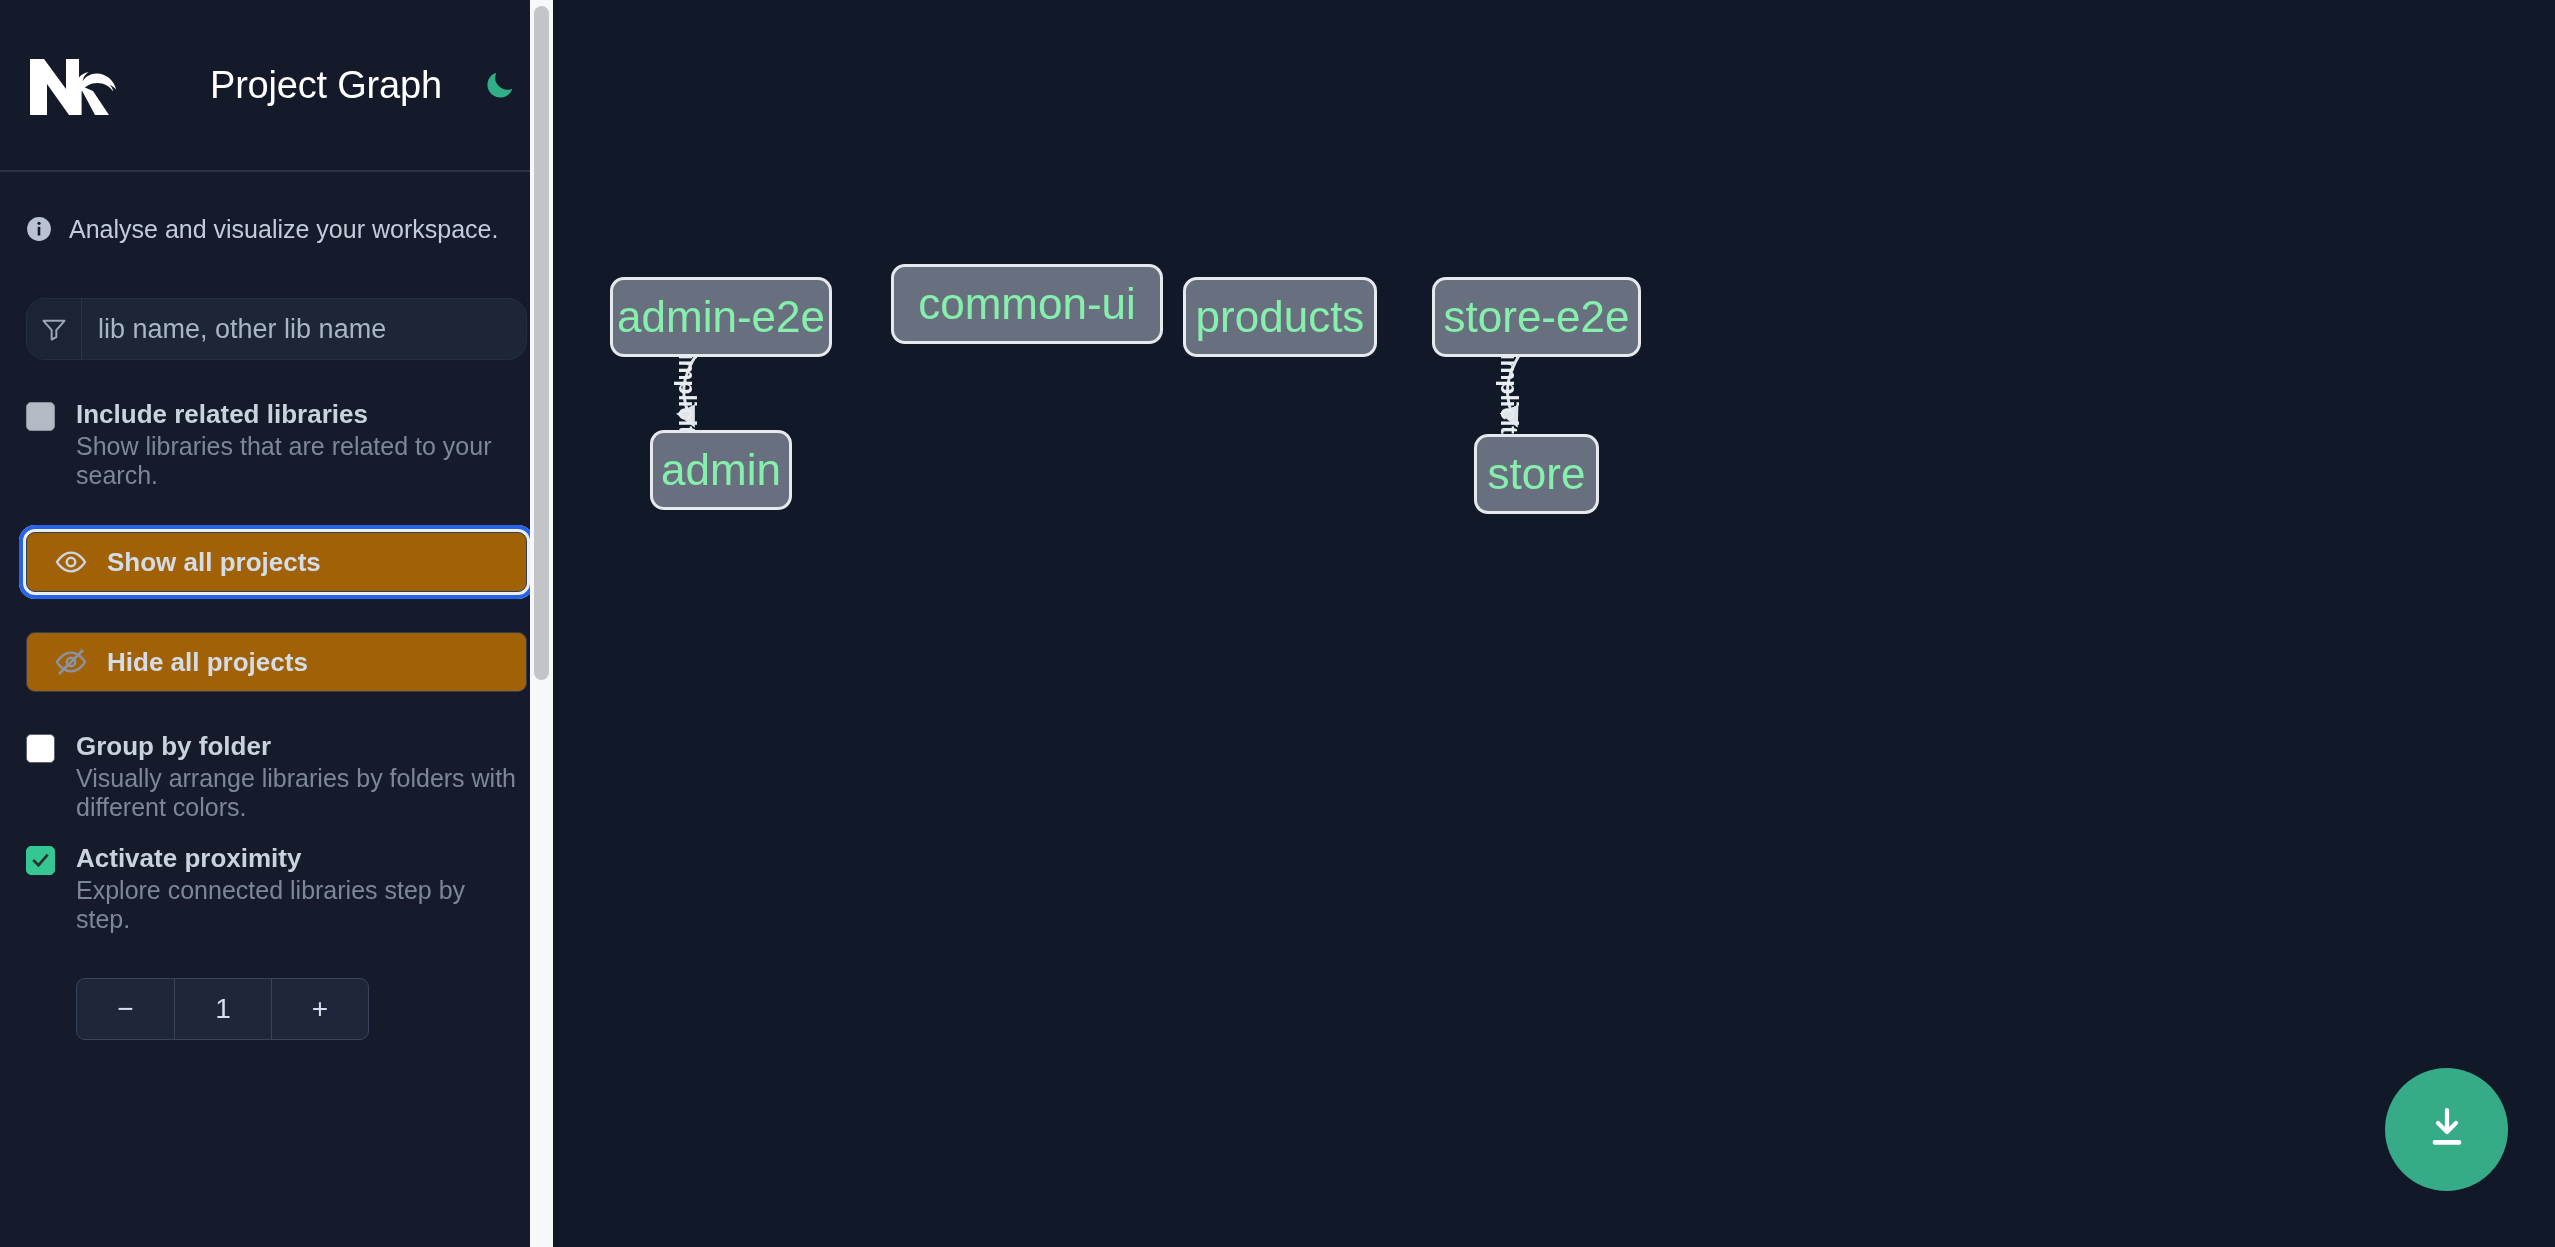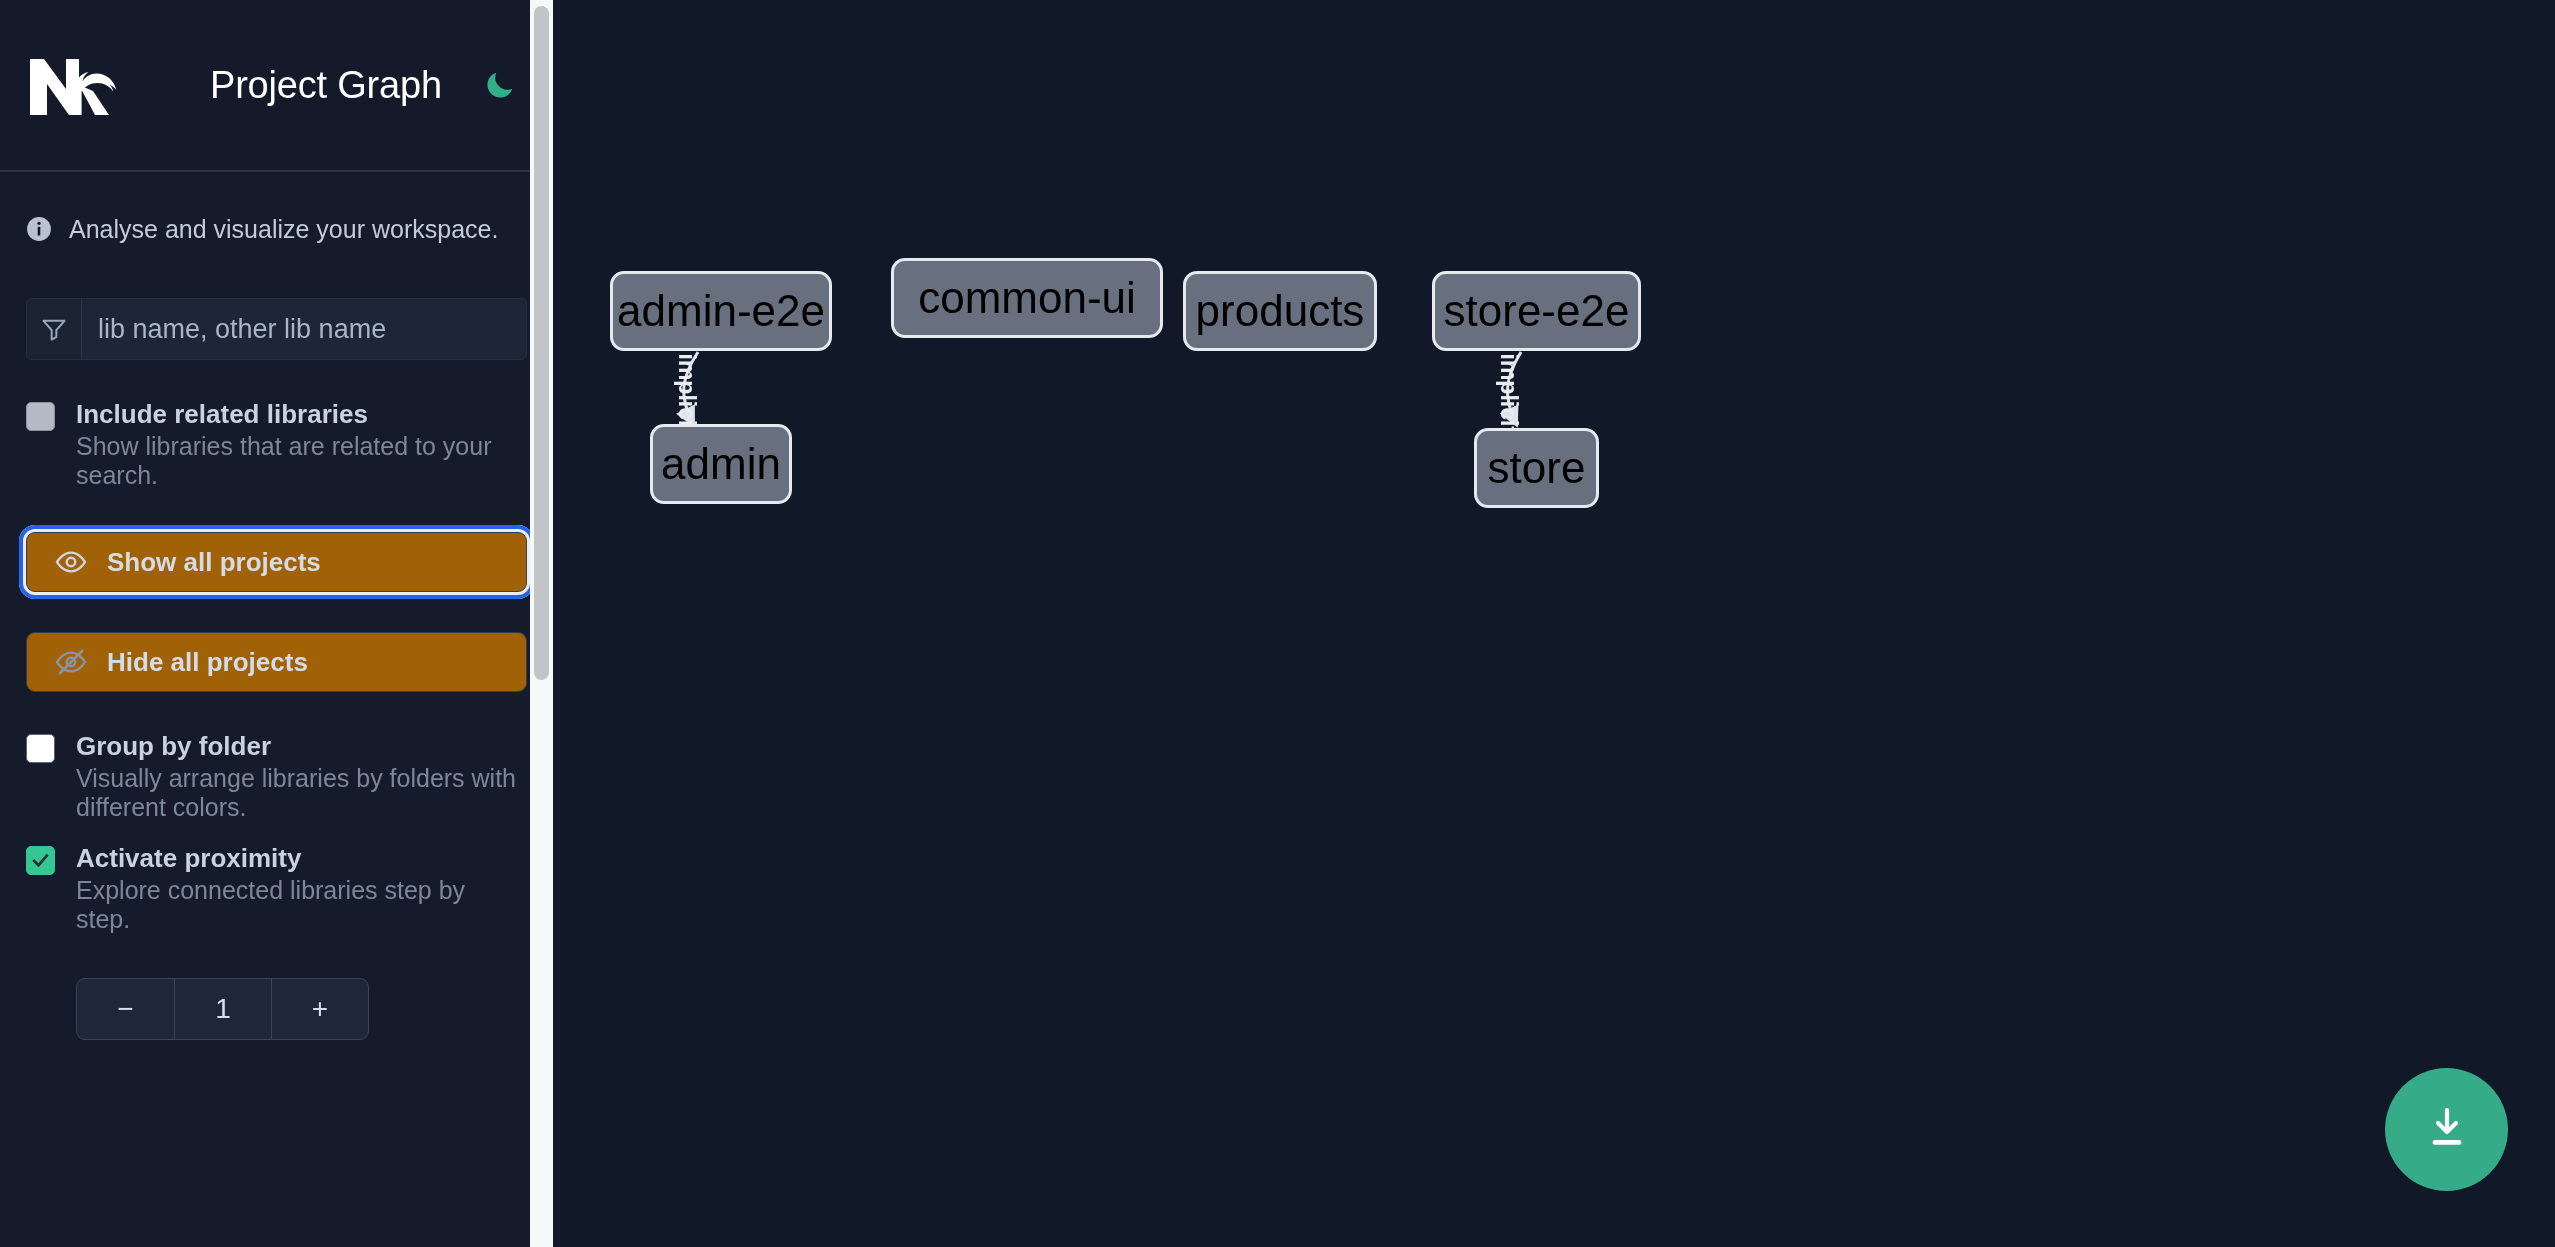--- a/index.html
+++ b/index.html
@@ -57,21 +57,21 @@
   }
   .info-icon { width: 26px; height: 26px; flex: 0 0 26px; }
 
   
   .search-wrap {
     margin-top: 52px;
     height: 62px;
     display: flex;
     align-items: stretch;
     background: #1d2637;
-    border-radius: 5px;
+    border-radius: 19px;
     border: 1px solid #252e40;
     overflow: hidden;
   }
   .search-iconbox {
     width: 55px;
     display: flex; align-items: center; justify-content: center;
     border-right: 1px solid #2b3purposes;
     border-right: 1px solid #2b3446;
     background: #1b2433;
   }
@@ -194,25 +194,26 @@
     height: 1247px;
     background: #111827;
     overflow: hidden;
   }
   .node {
     position: absolute;
     display: flex; align-items: center; justify-content: center;
     background: #68707f;
     border: 3px solid #e6e9ee;
     border-radius: 14px;
-    color: #000000;
+    color: #86efac;
     font-size: 44px;
     font-family: "Liberation Sans", sans-serif;
     white-space: nowrap;
     cursor: pointer;
+    margin-top: 6px;
   }
   .edge-svg { position: absolute; inset: 0; width: 100%; height: 100%; pointer-events: none; }
   .edge-label {
     position: absolute;
     color: #e9ecf1;
     font-size: 23px;
     font-weight: bold;
     transform-origin: center center;
     transform: rotate(90deg);
     white-space: nowrap;

